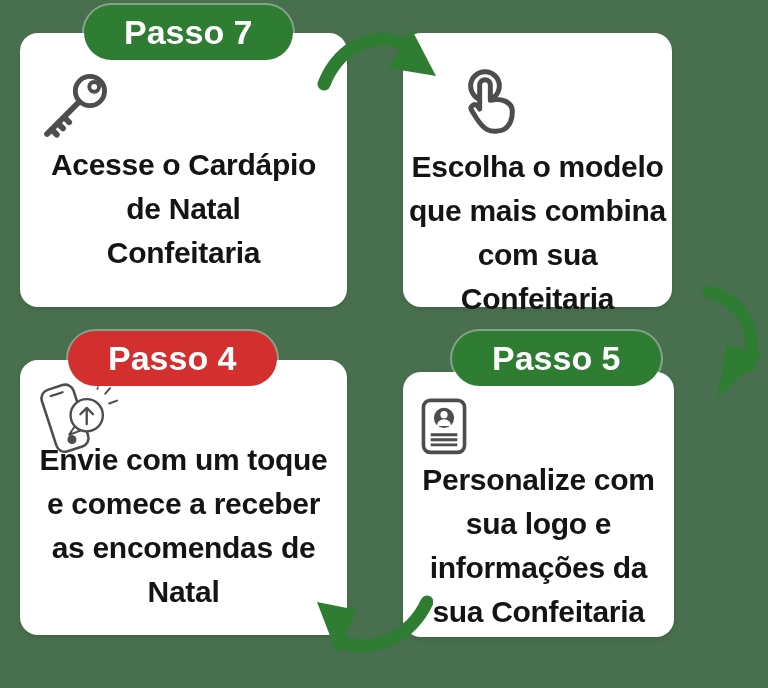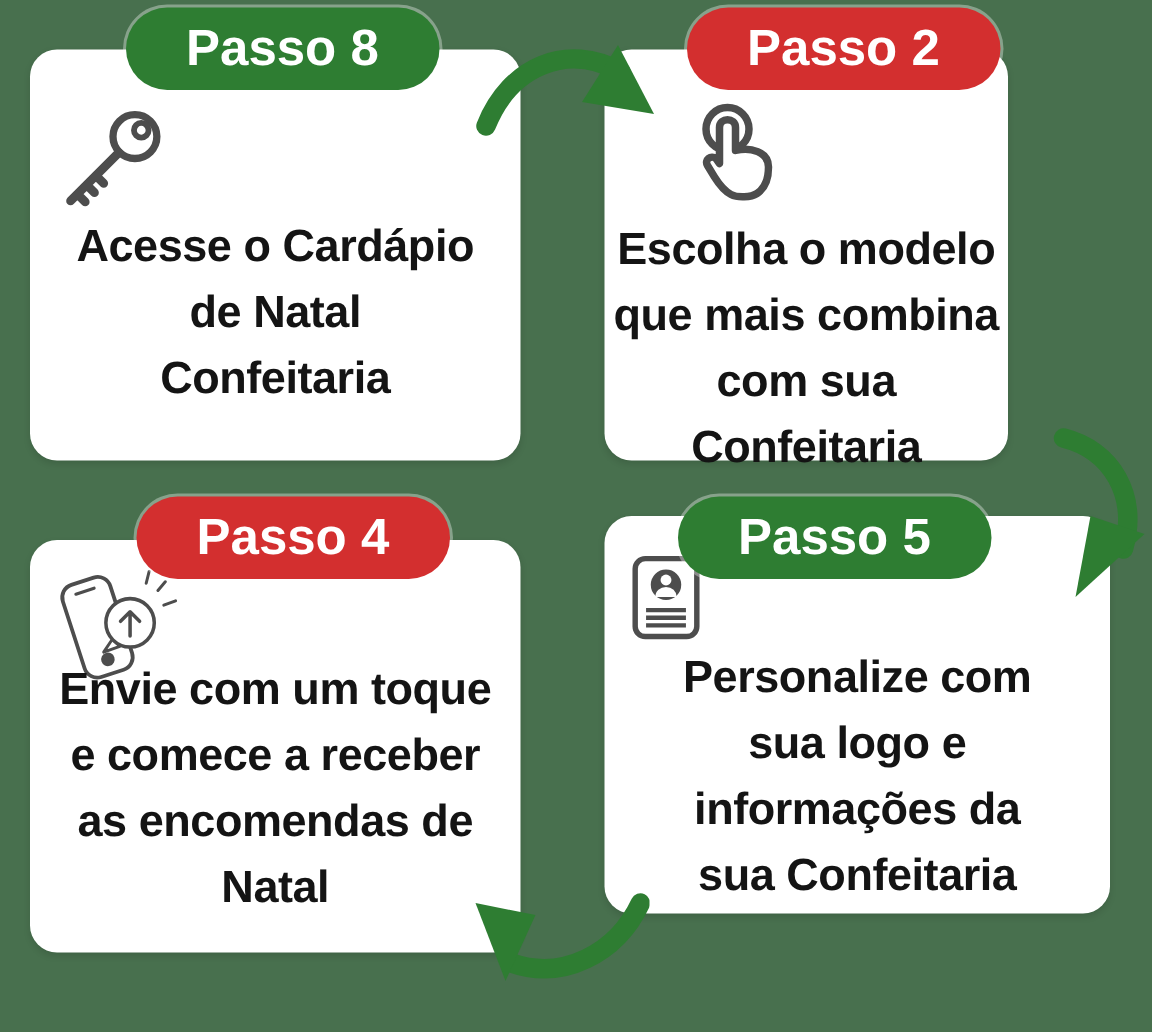--- a/index.html
+++ b/index.html
@@ -9,21 +9,21 @@
     font-family:"Liberation Sans",sans-serif;
   }
   .stage{position:relative;width:768px;height:688px}
 
   .card{
     position:absolute;background:var(--card,#fff);border-radius:18px;
     box-shadow:0 2px 5px rgba(0,0,0,.12);
   }
   .card1{left:20px;top:33px;width:327px;height:274px}
   .card2{left:403px;top:33px;width:269px;height:274px}
-  .card3{left:403px;top:344px;width:337px;height:265px}
+  .card3{left:403px;top:372px;width:271px;height:265px}
   .card4{left:20px;top:360px;width:327px;height:275px}
 
   .card-text{
     position:absolute;left:5px;right:5px;margin:0;
     text-align:center;font-weight:bold;font-size:30px;line-height:44px;
     letter-spacing:-.3px;color:var(--text,#141414);white-space:pre-line;
   }
   .card1 .card-text{top:110px}
   .card2 .card-text{top:112px}
   .card3 .card-text{top:86px}
@@ -32,21 +32,21 @@
   .badge{
     position:absolute;height:55px;line-height:55px;padding:0 40px;
     border-radius:28px;color:var(--badge-text,#fff);
     font-size:34px;font-weight:bold;text-align:center;
     box-shadow:0 0 0 2px rgba(255,255,255,.35);
     white-space:nowrap;
   }
   .badge1{left:84px;top:5px}
   .badge2{left:458px;top:5px}
   .badge3{left:452px;top:331px}
-  .badge4{left:91px;top:331px}
+  .badge4{left:68px;top:331px}
 
   .icon{position:absolute;color:var(--icon,#4D4D4D)}
   .icon svg{display:block;width:100%;height:100%}
   .key-icon{left:14px;top:34px;width:82px;height:78px}
   .tap-icon{left:48px;top:32px;width:82px;height:80px}
   .idcard-icon{left:12px;top:22px;width:58px;height:66px}
   .phone-icon{left:4px;top:20px;width:100px;height:90px}
 
   .arrow{position:absolute;color:var(--green,#2E7D32)}
   .arrow svg{display:block;width:100%;height:100%}
@@ -113,22 +113,21 @@
         <path d="M63 45 V29 M56.5 35 L63 28.5 l6.5 6.5" fill="none" stroke="currentColor" stroke-width="2.4" stroke-linejoin="round" stroke-linecap="round"></path>
         <path d="M82 14 l5-6 M86 24 l8-3 M74 9 l2-8" fill="none" stroke="currentColor" stroke-width="2" stroke-linecap="round"></path>
       </svg>
     </span>
     <p class="card-text">Envie com um toque
 e comece a receber
 as encomendas de
 Natal</p>
   </section>
 
-  <div class="badge badge1" style="background: rgb(46, 125, 50);">Passo 8</div>
-  <div class="badge badge2" style="background: rgb(211, 47, 47);">Passo 2</div>
+  <div class="badge badge1" style="background: rgb(46, 125, 50);">Passo 7</div>
   <div class="badge badge3" style="background: rgb(46, 125, 50);">Passo 5</div>
   <div class="badge badge4" style="background: rgb(211, 47, 47);">Passo 4</div>
 
   <div class="arrow arrow1">
     <svg viewBox="0 0 130 78">
       <path d="M8 62 C 24 22, 62 6, 98 26" fill="none" stroke="currentColor" stroke-width="13" stroke-linecap="round"></path>
       <polygon points="96,8 120,54 72,46" fill="currentColor"></polygon>
     </svg>
   </div>
   <div class="arrow arrow2">

